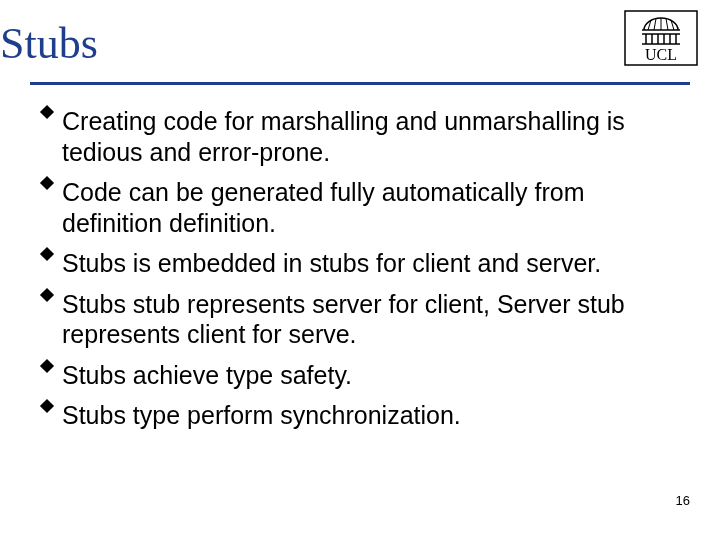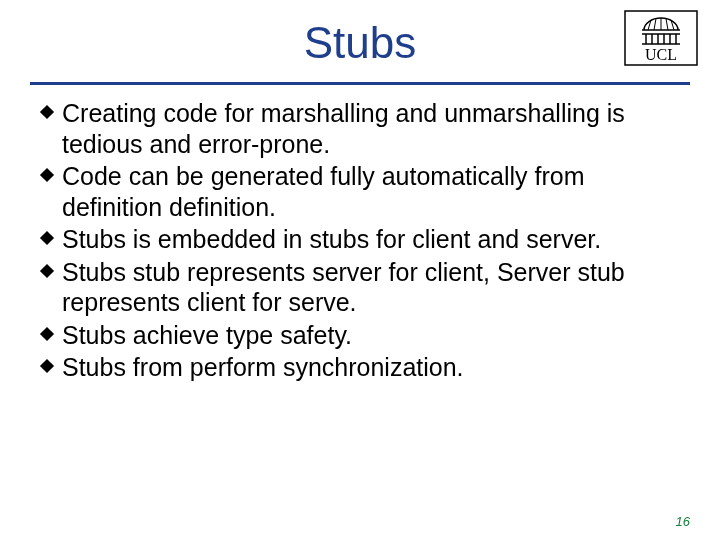--- a/index.html
+++ b/index.html
@@ -16,22 +16,22 @@
     width: 720px;
     height: 540px;
     position: relative;
     box-sizing: border-box;
   }
   .title {
     position: absolute;
     top: 18px;
     left: 0;
     width: 720px;
-    text-align: center;
-    font-family: Liberation Sans, sans-serif;
+    text-align: left;
+    font-family: Liberation Serif, serif;
     font-size: 44px;
     color: #1f3f8c;
   }
   .logo {
     position: absolute;
     top: 10px;
     right: 22px;
     width: 74px;
     height: 56px;
     border-radius: 10px;
@@ -65,35 +65,35 @@
     height: 10px;
     background: #000000;
     transform: rotate(45deg);
     margin-left: 2px;
   }
   .text {
     flex: 1 1 auto;
     font-size: 25px;
     line-height: 1.22;
     color: #000000;
+    margin-top: 8px;
   }
   .footer-left {
     position: absolute;
     left: 30px;
     bottom: 22px;
     font-size: 13px;
     color: #1f3f8c;
   }
   .footer-right {
     position: absolute;
     right: 30px;
-    bottom: 11px;
+    bottom: 32px;
     font-size: 13px;
-    color: #15803d;
-    font-style: italic;
+    color: #000000;
   }
 </style>
 </head>
 <body>
 
 <div class="slide">
 
   <div class="title">Stubs</div>
 
   <div class="logo">
@@ -153,19 +153,19 @@
     <div class="item">
       <div class="diamond-wrap">
           <div class="diamond"></div>
         </div>
       <div class="text">Stubs achieve type safety.</div>
     </div>
     <div class="item">
       <div class="diamond-wrap">
           <div class="diamond"></div>
         </div>
-      <div class="text">Stubs from perform synchronization.</div>
+      <div class="text">Stubs type perform synchronization.</div>
     </div>
   </div>
 
   <div class="footer-right">16</div>
 
 </div>
 
 </body></html>

